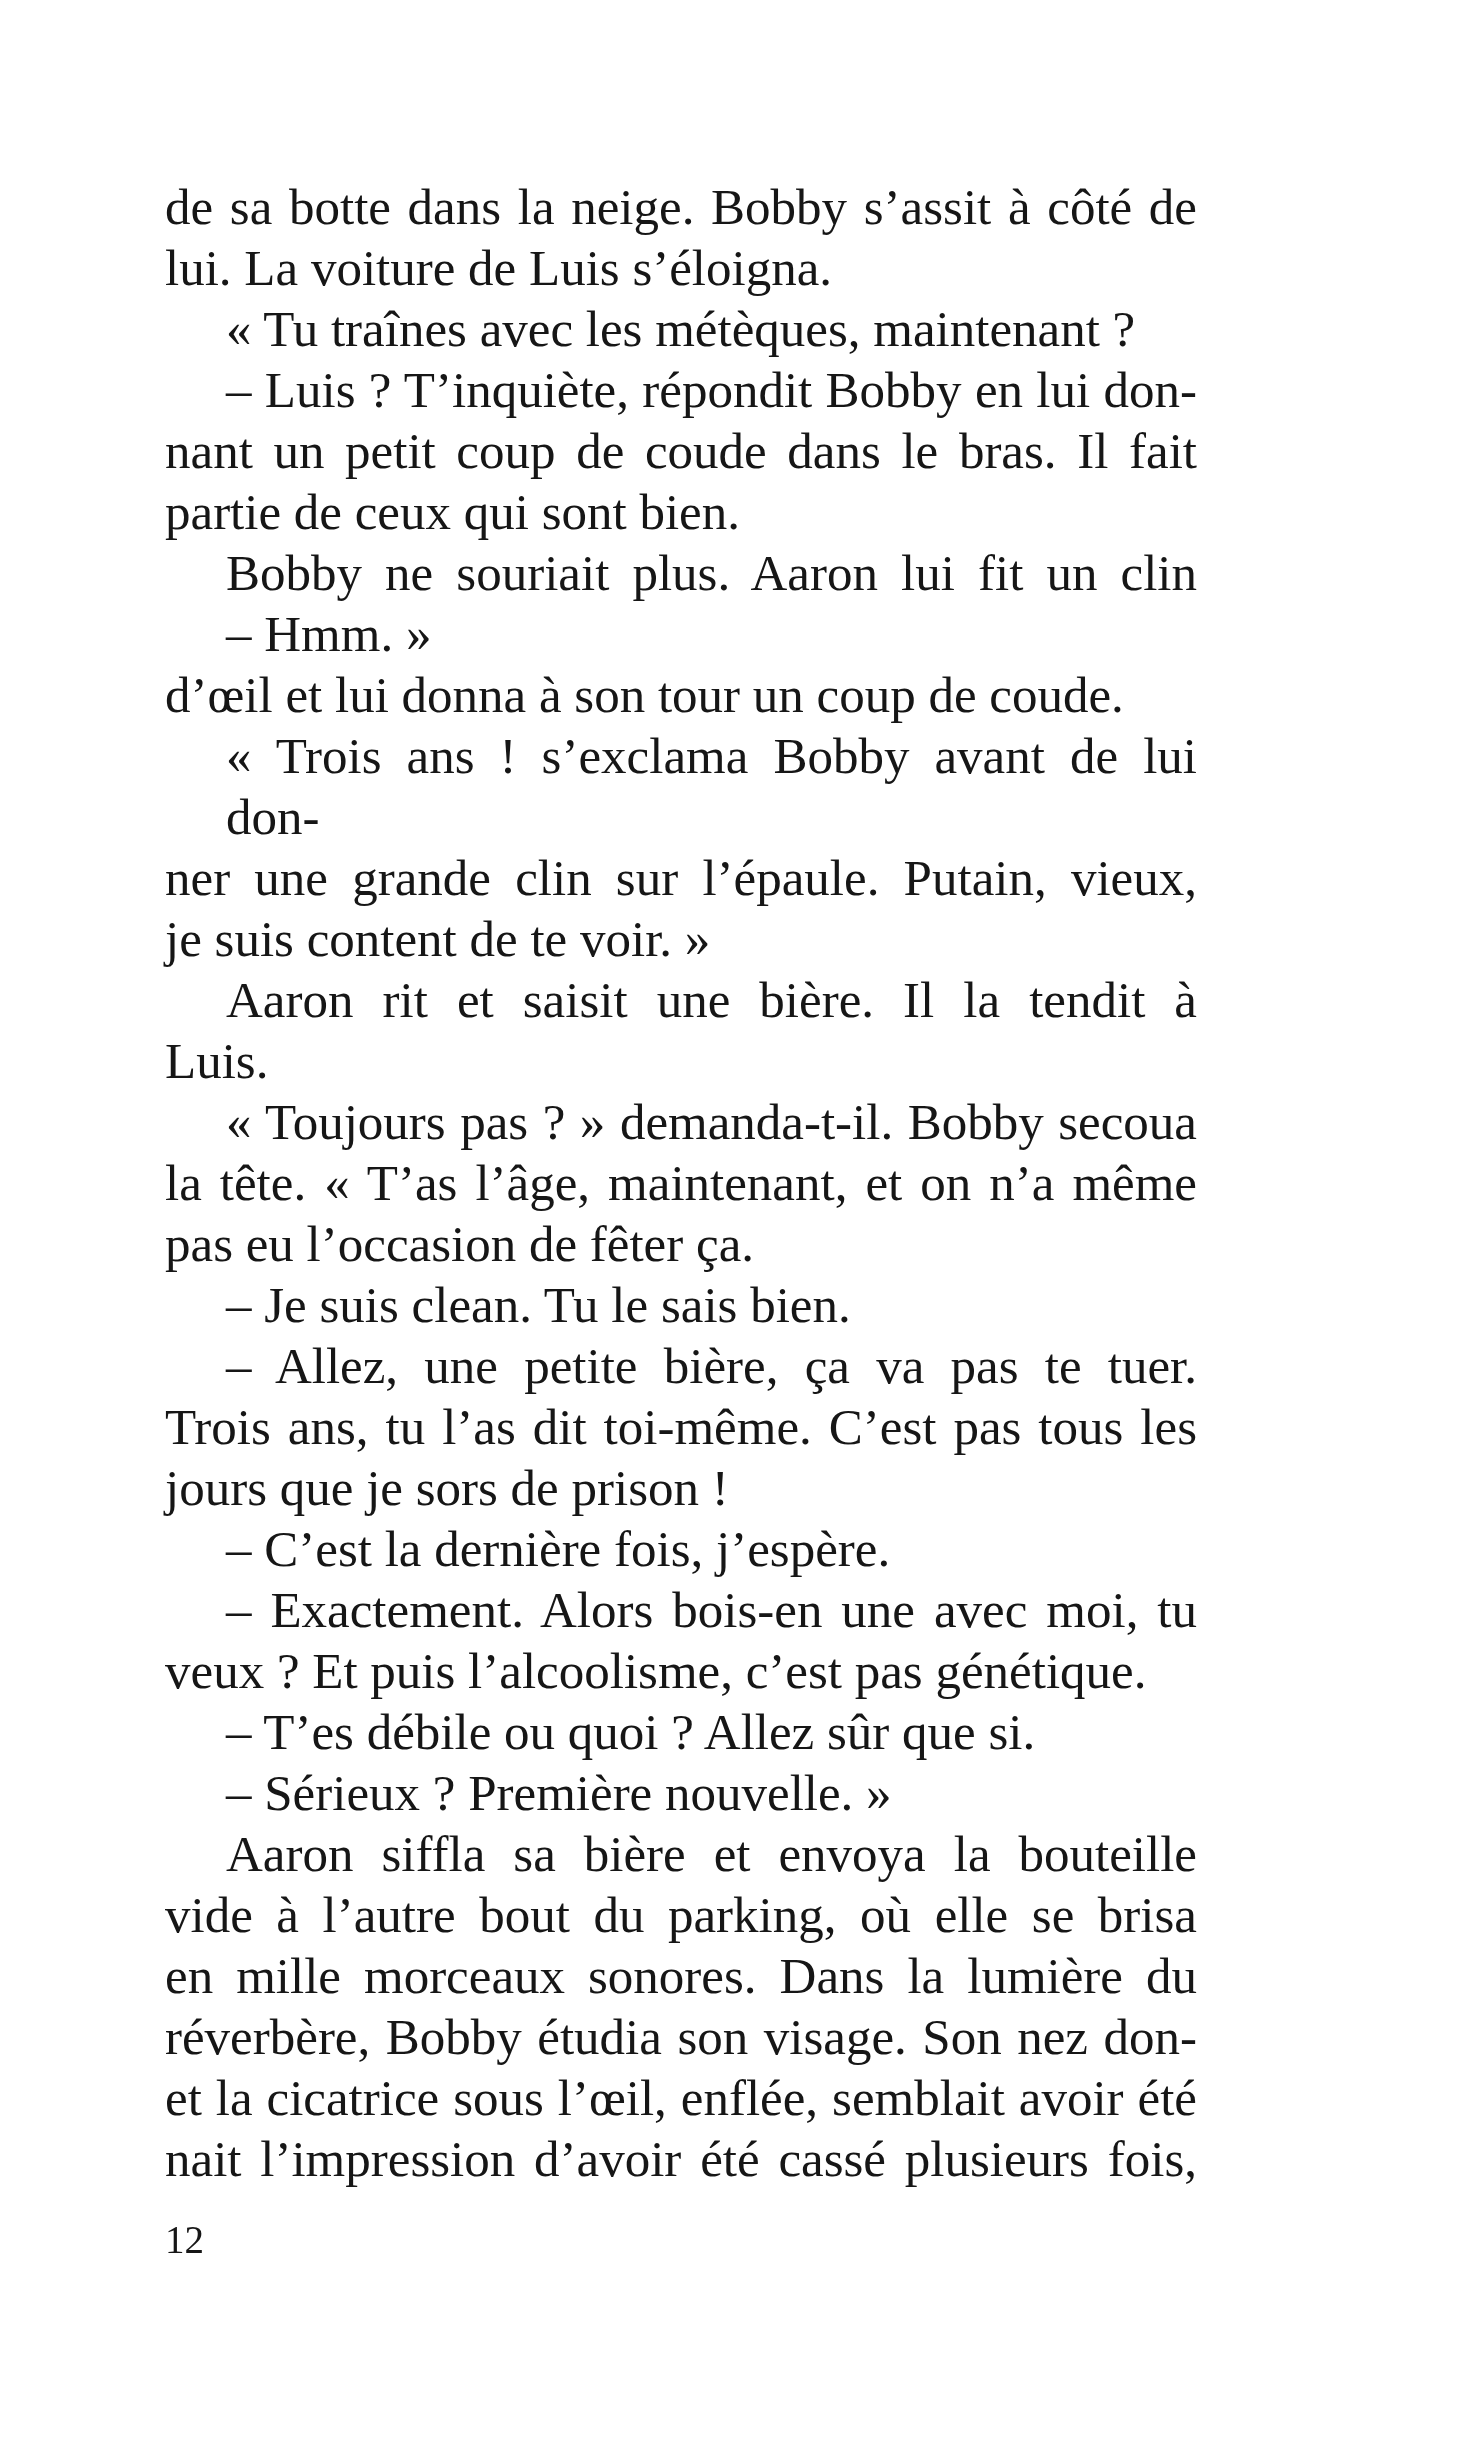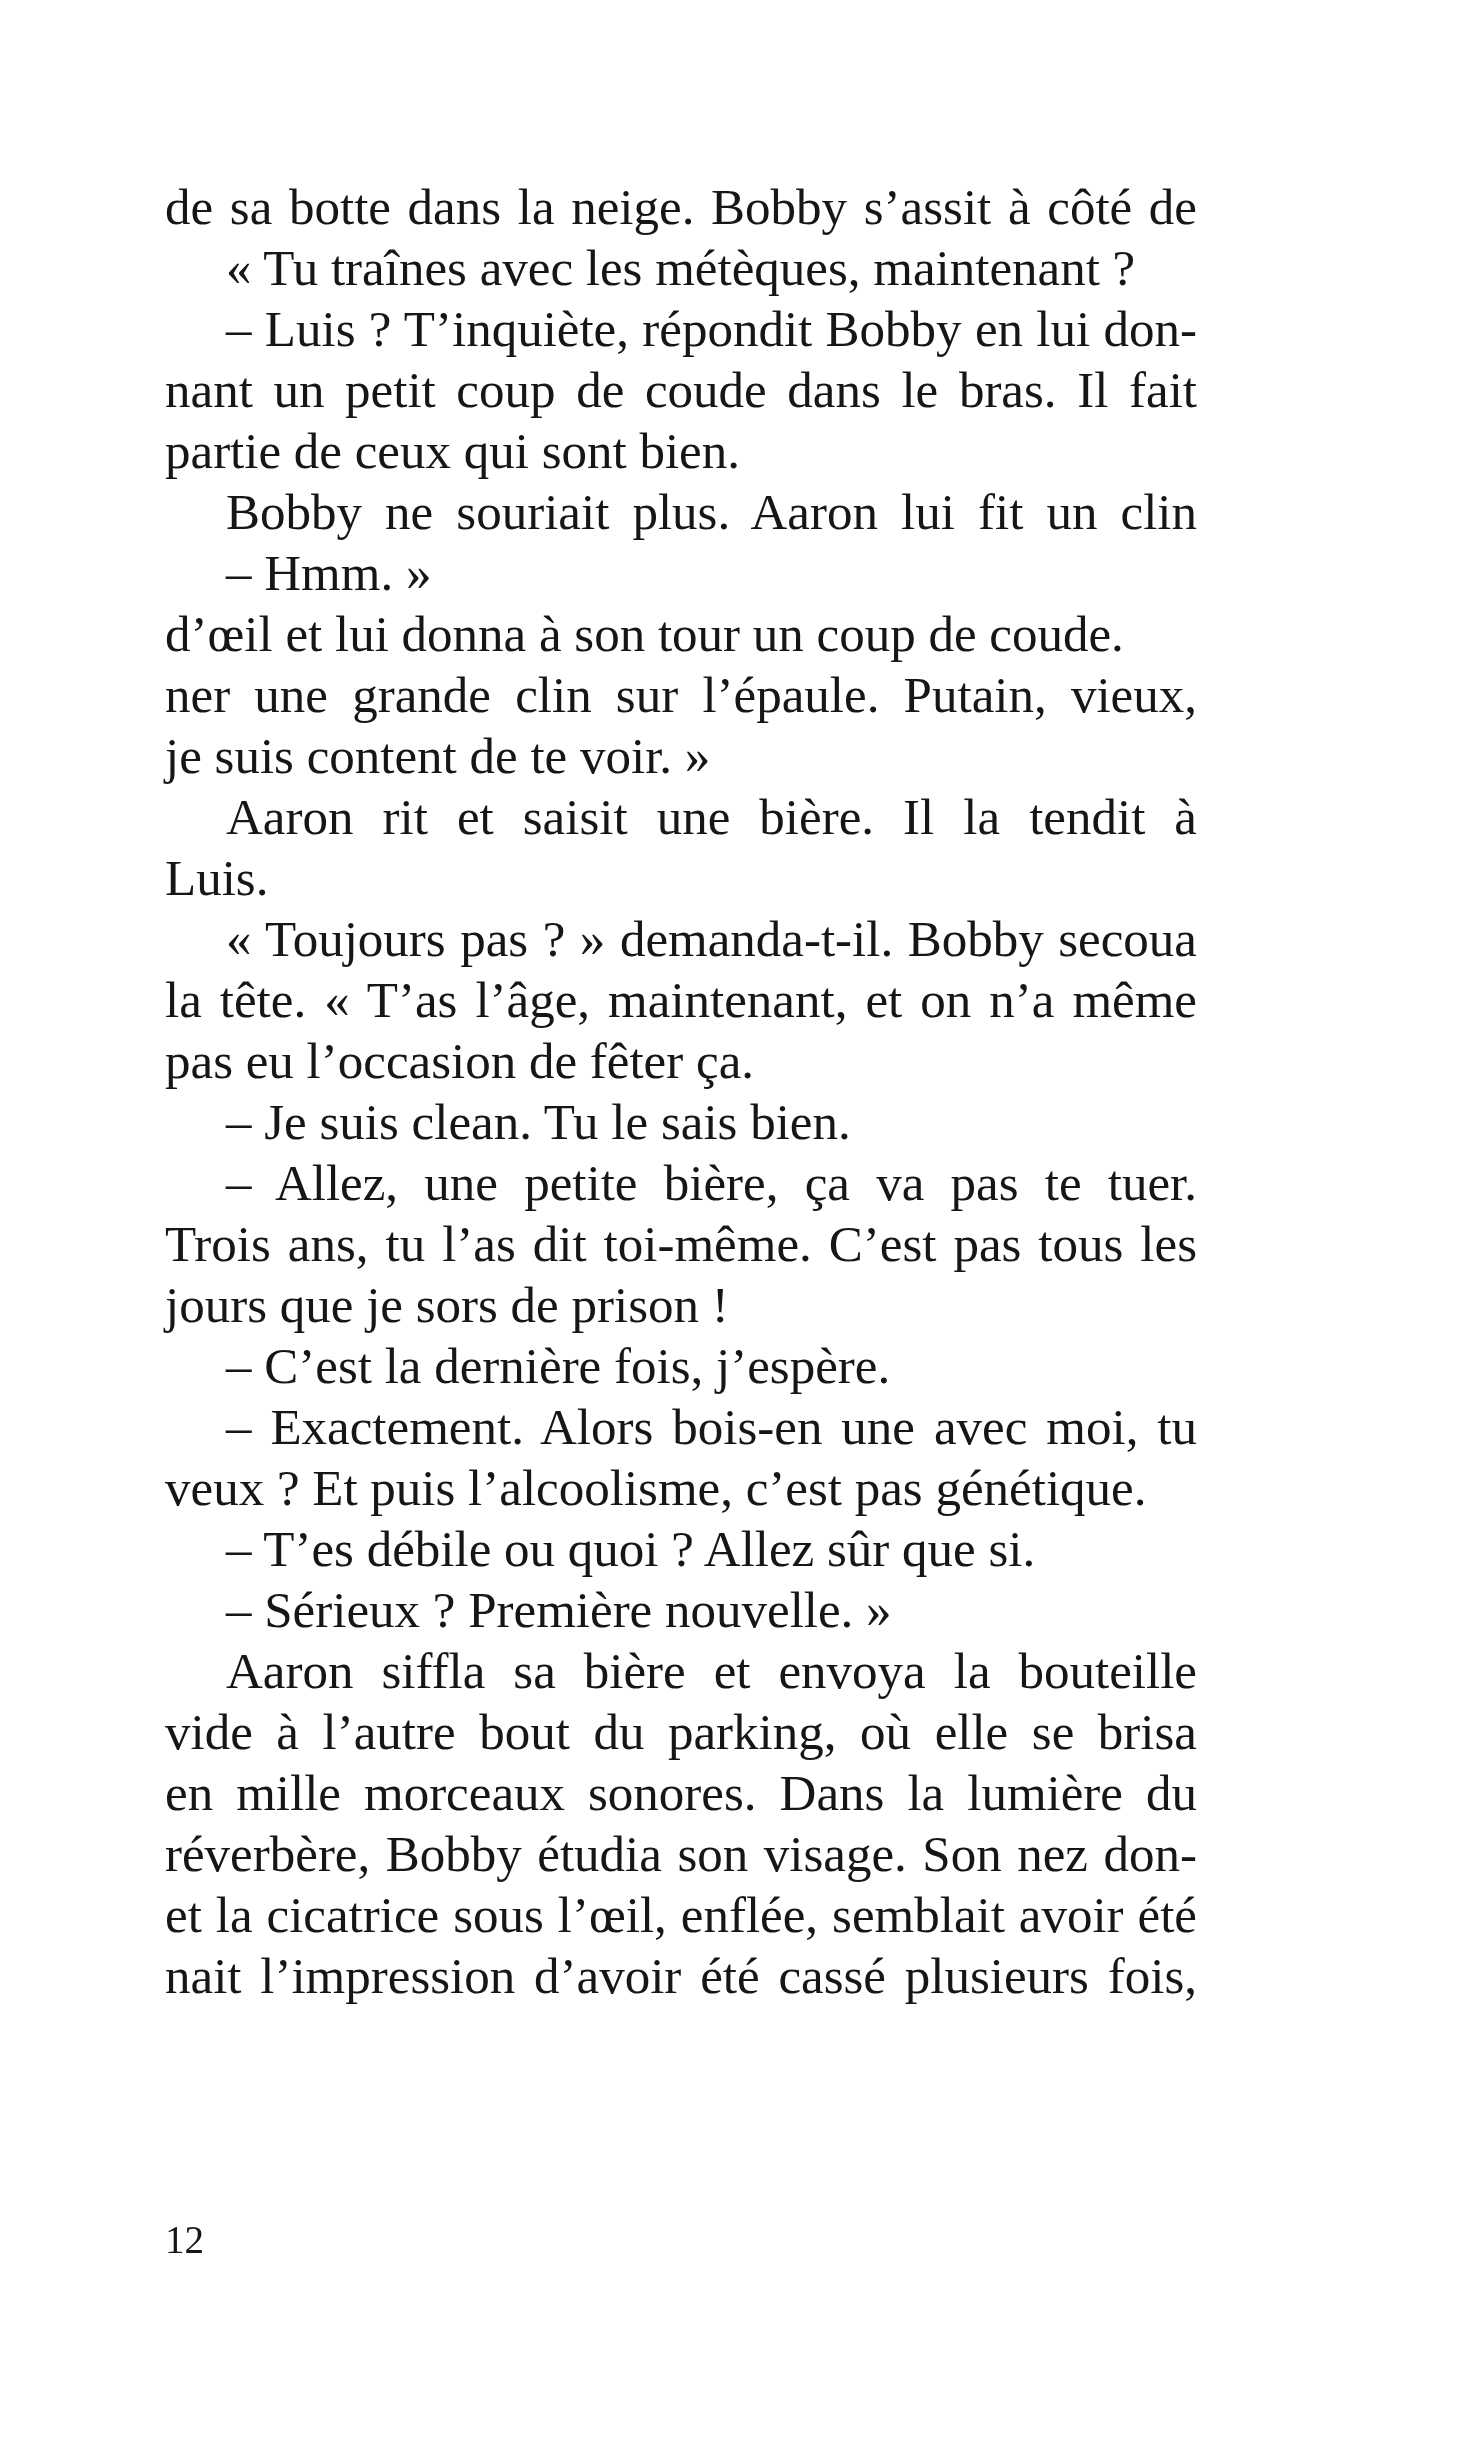--- a/index.html
+++ b/index.html
@@ -43,27 +43,29 @@
     line-height: 43px;
     color: #161616;
   }
 </style>
 </head>
 <body>
 
 <div class="page">
   <div class="text-block">
       <div class="line">de sa botte dans la neige. Bobby s’assit à côté de</div>
+      <div class="line last">lui. La voiture de Luis s’éloigna.</div>
       <div class="line indent last">« Tu traînes avec les métèques, maintenant ?</div>
       <div class="line indent">– Luis ? T’inquiète, répondit Bobby en lui don-</div>
       <div class="line">nant un petit coup de coude dans le bras. Il fait</div>
       <div class="line last">partie de ceux qui sont bien.</div>
       <div class="line indent">Bobby ne souriait plus. Aaron lui fit un clin</div>
       <div class="line indent last">– Hmm. »</div>
       <div class="line last">d’œil et lui donna à son tour un coup de coude.</div>
+      <div class="line indent">« Trois ans ! s’exclama Bobby avant de lui don-</div>
       <div class="line">ner une grande clin sur l’épaule. Putain, vieux,</div>
       <div class="line last">je suis content de te voir. »</div>
       <div class="line indent">Aaron rit et saisit une bière. Il la tendit à</div>
       <div class="line last">Luis.</div>
       <div class="line indent">« Toujours pas ? » demanda-t-il. Bobby secoua</div>
       <div class="line">la tête. « T’as l’âge, maintenant, et on n’a même</div>
       <div class="line last">pas eu l’occasion de fêter ça.</div>
       <div class="line indent last">– Je suis clean. Tu le sais bien.</div>
       <div class="line indent">– Allez, une petite bière, ça va pas te tuer.</div>
       <div class="line">Trois ans, tu l’as dit toi-même. C’est pas tous les</div>

